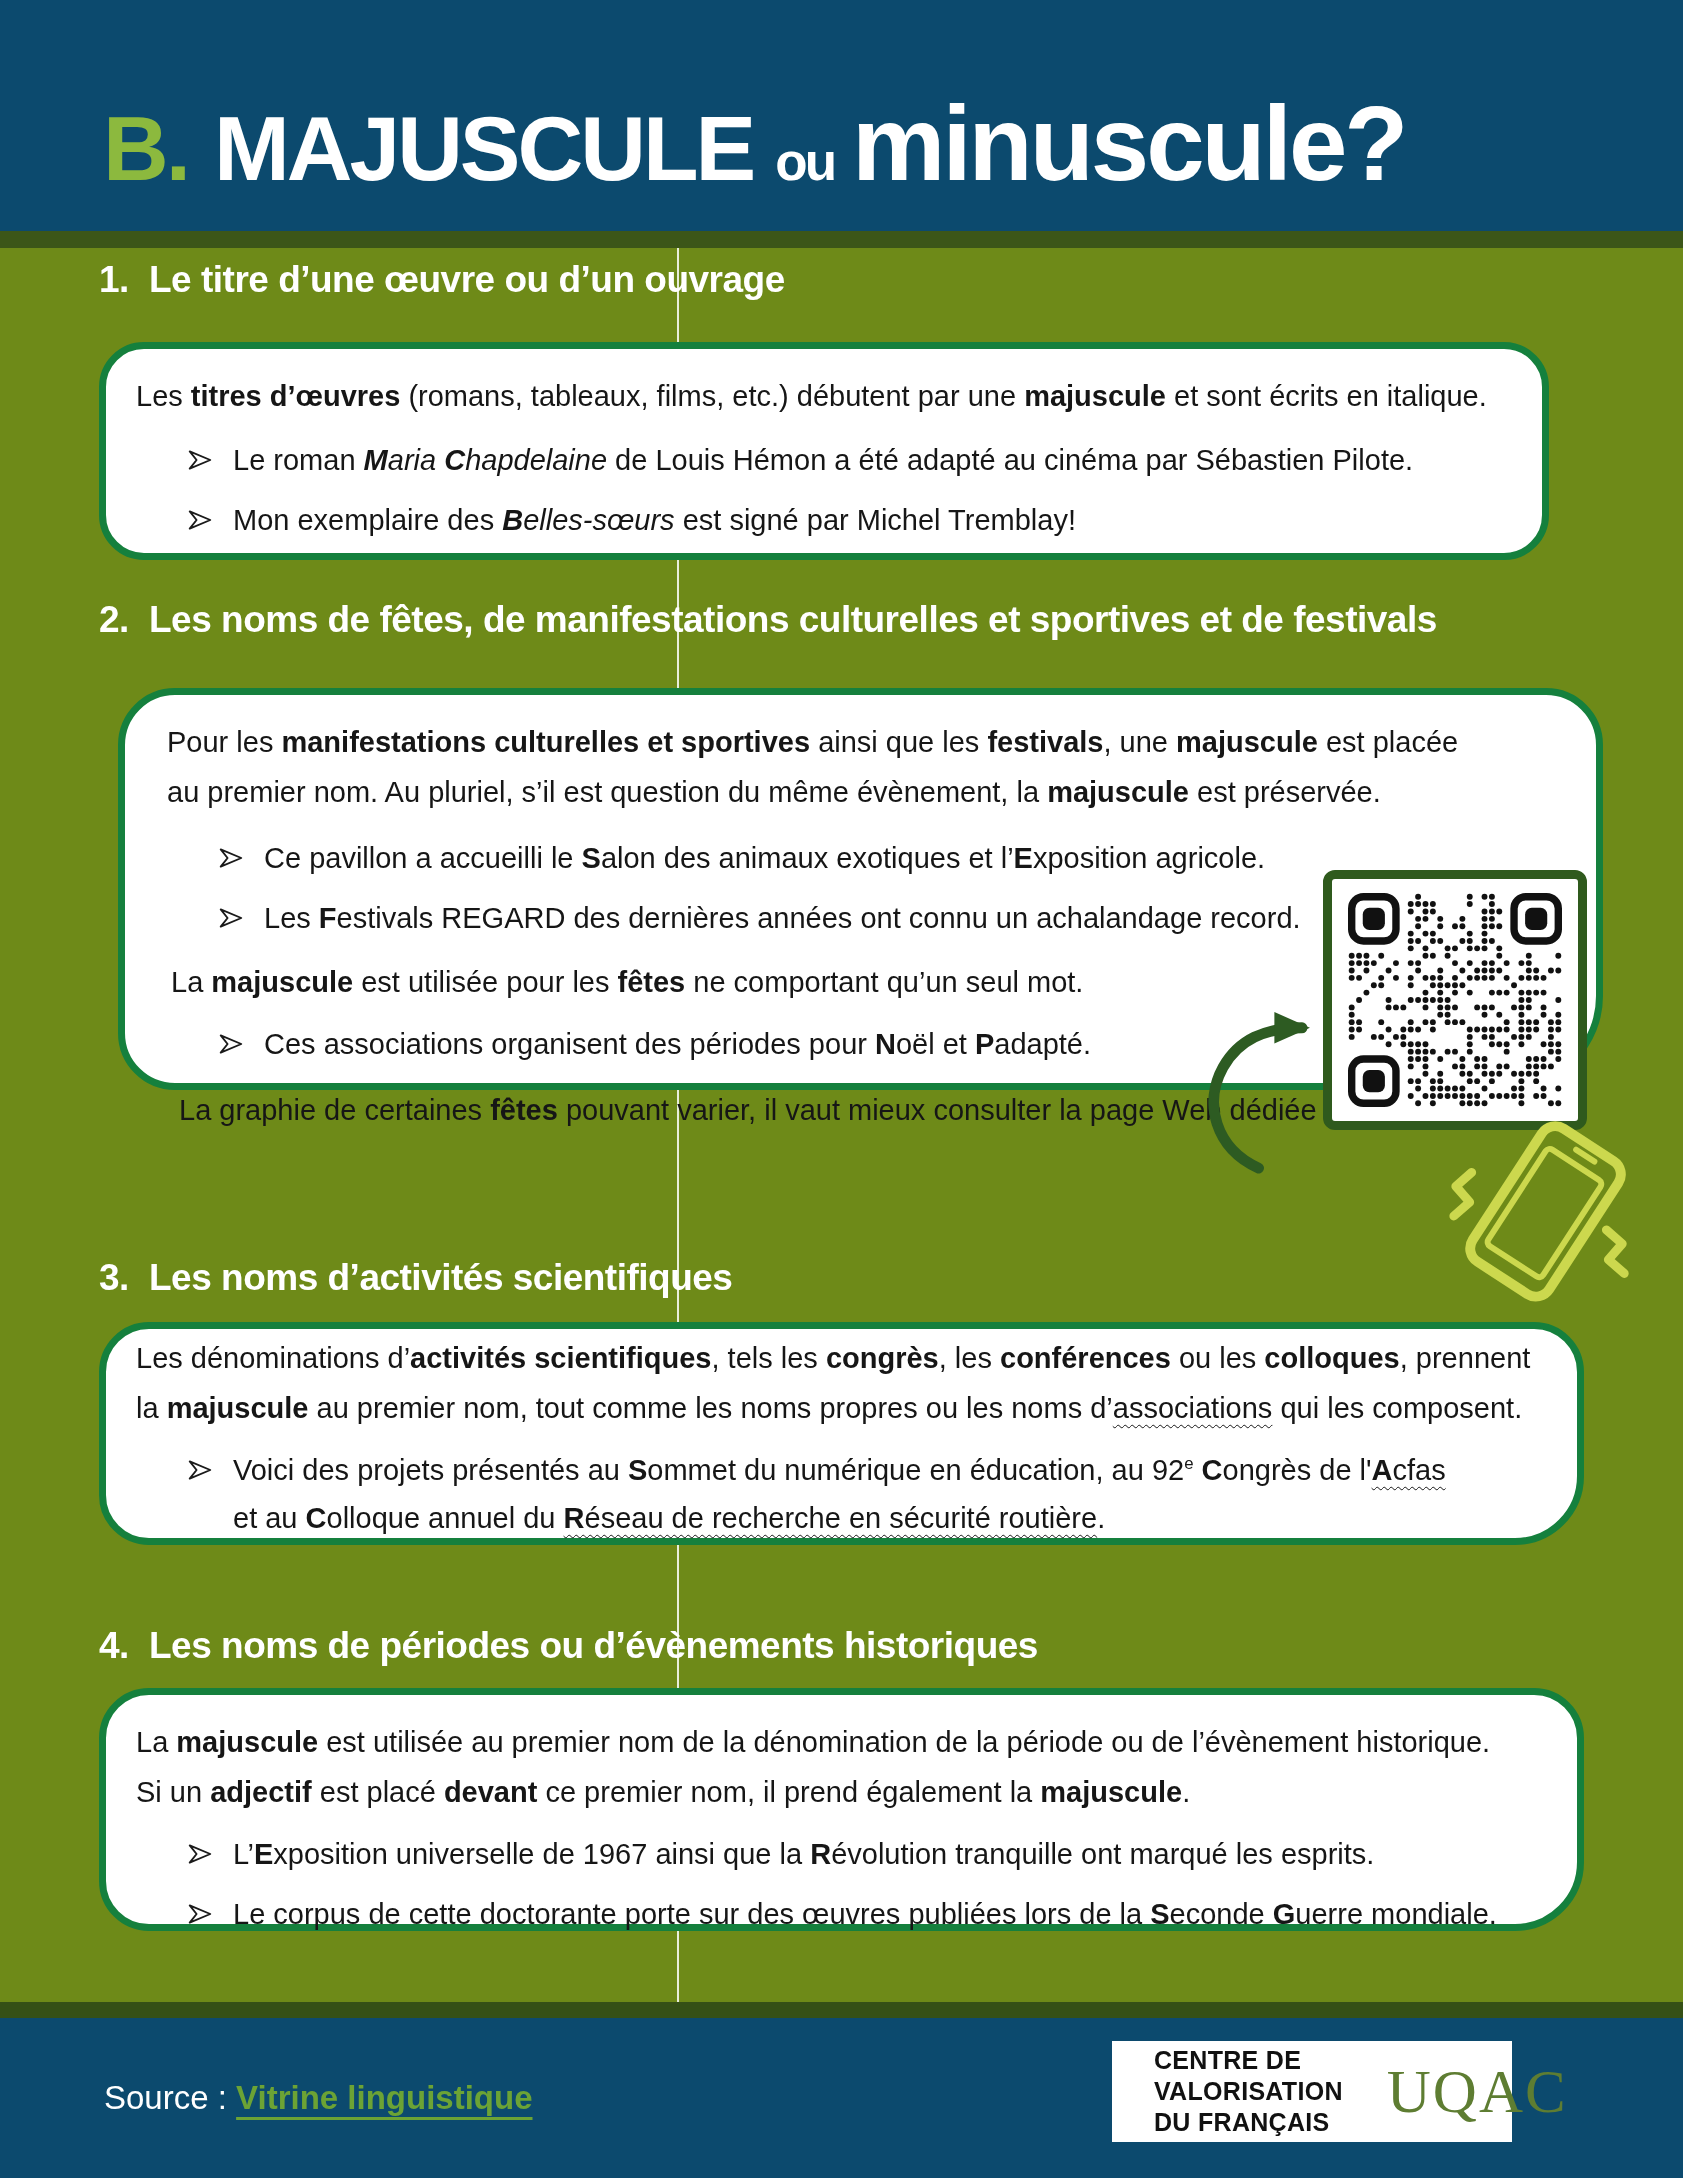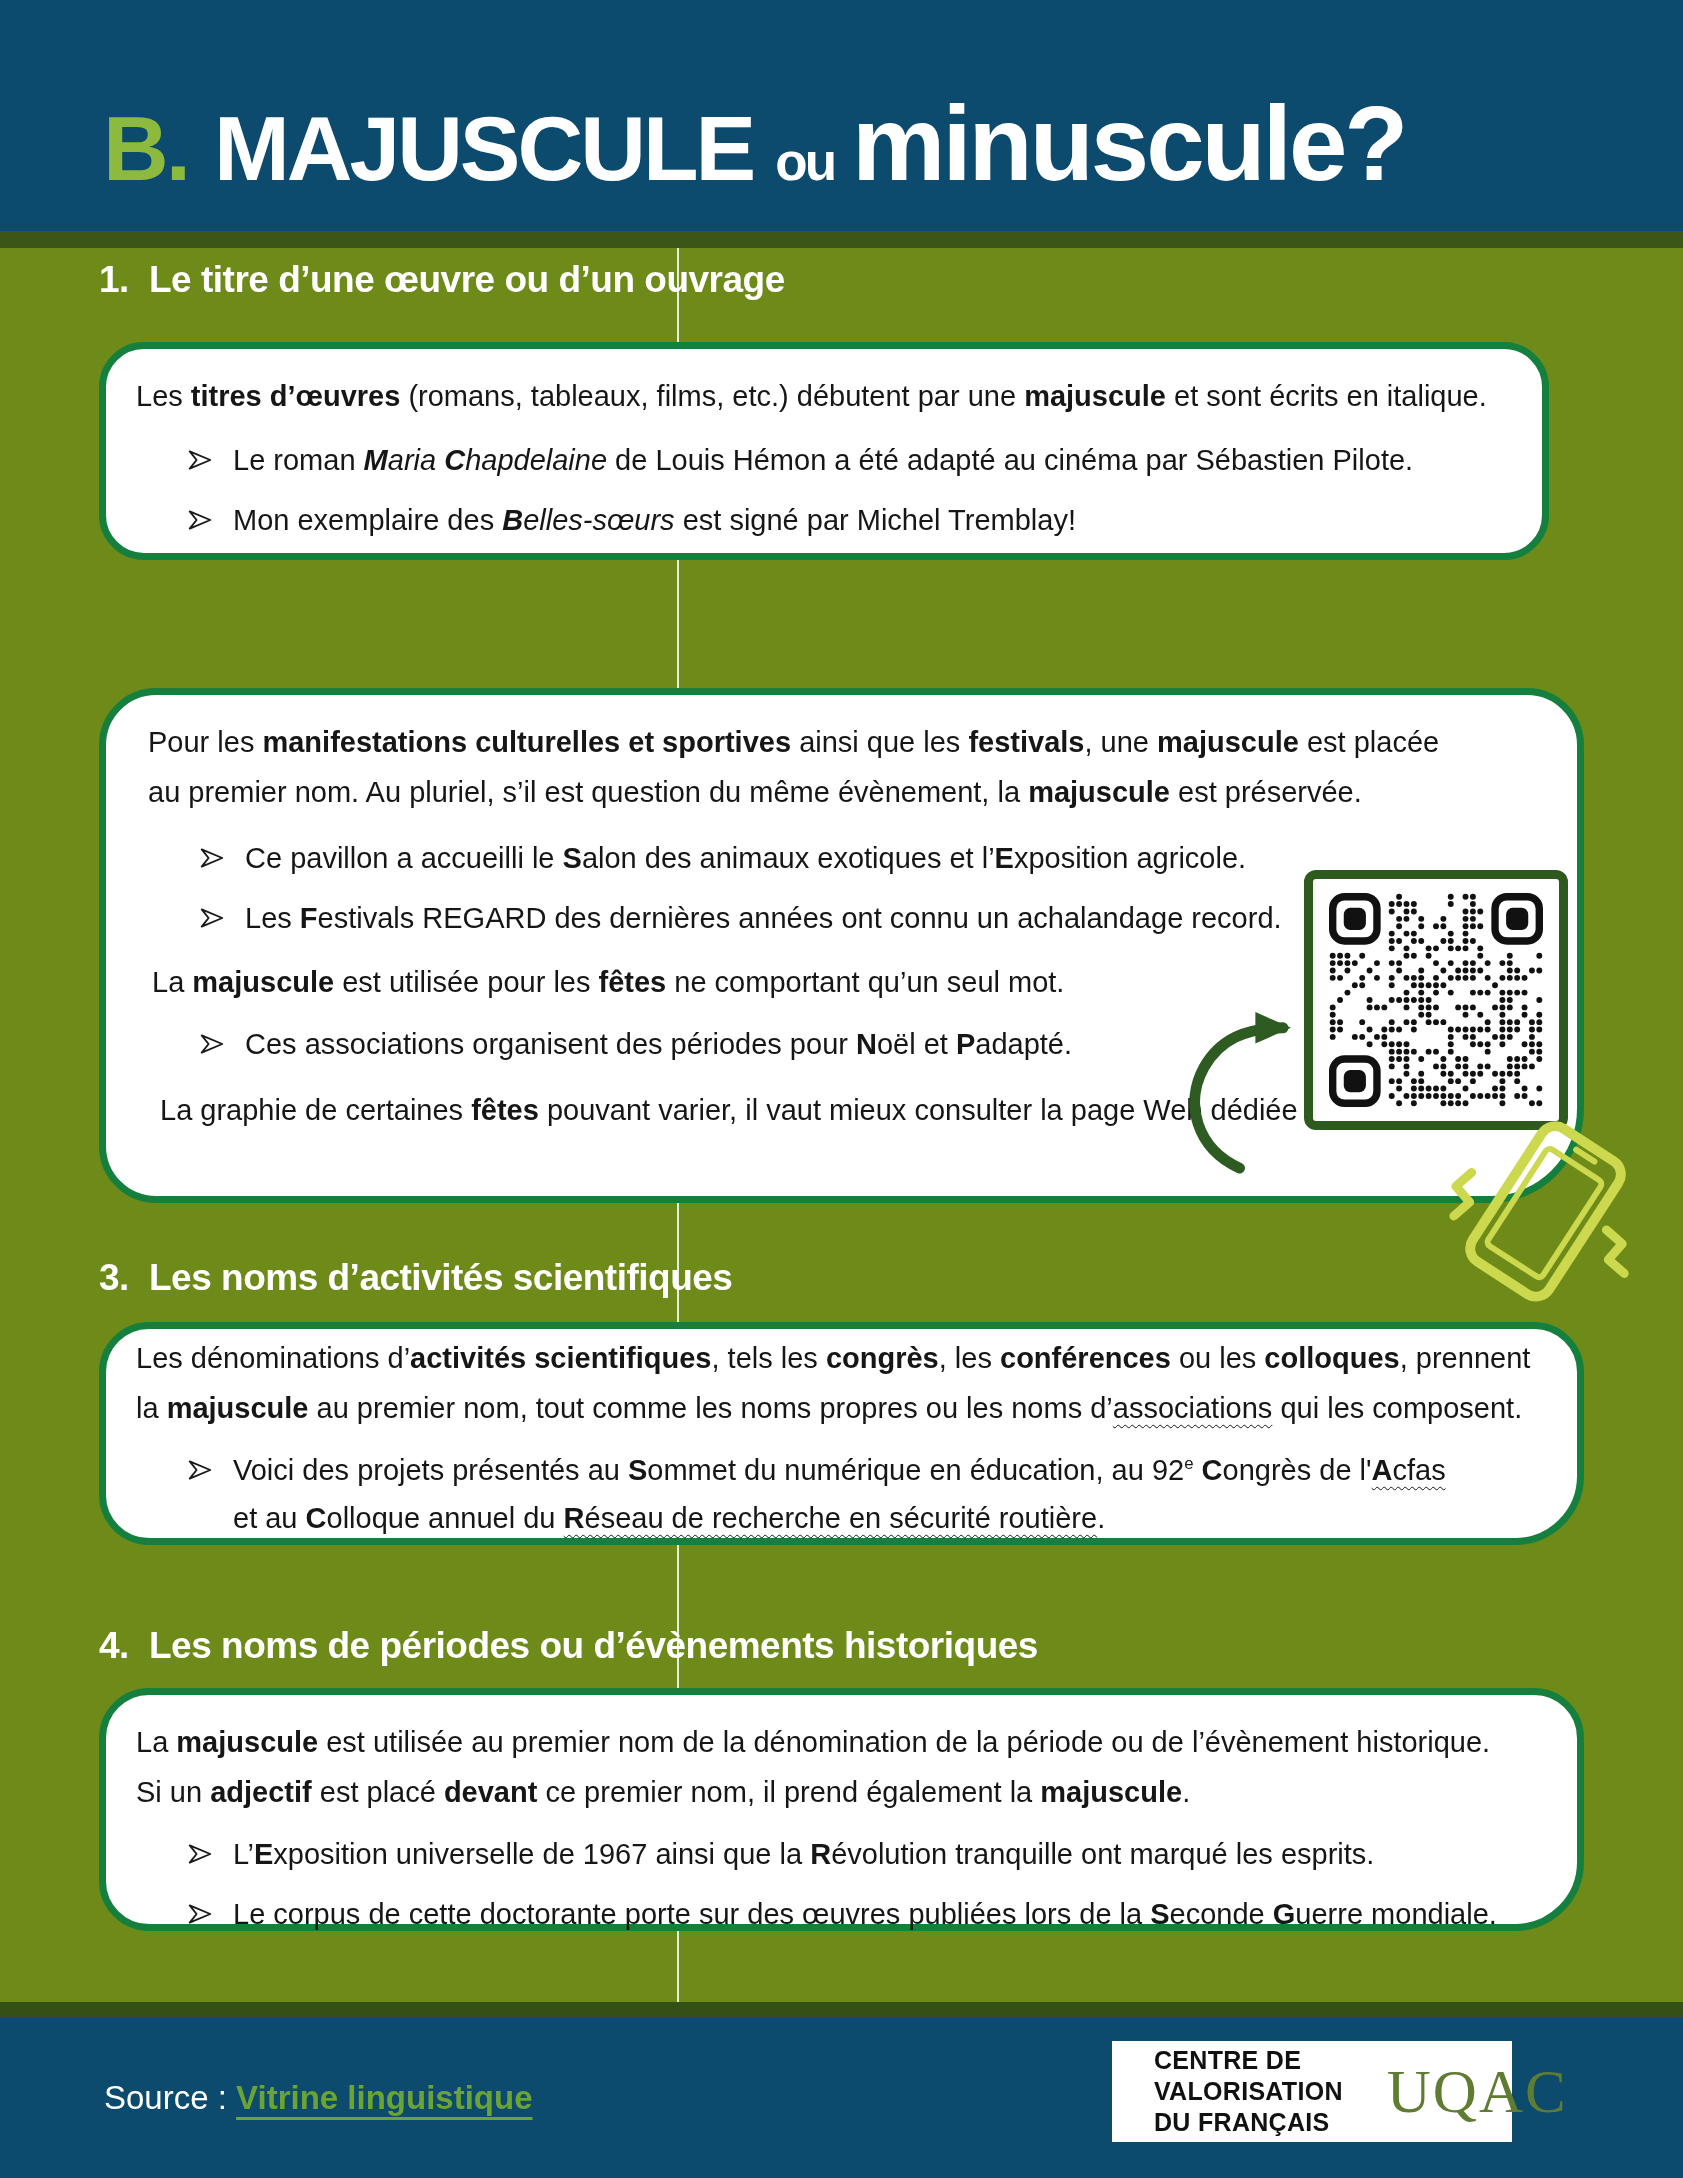--- a/index.html
+++ b/index.html
@@ -21,21 +21,21 @@
 
   
   .sec-head{position:absolute;left:99px;z-index:2;color:#fff;font-weight:bold;
             font-size:37px;letter-spacing:-0.5px;white-space:nowrap;}
   .sec-head .num{display:inline-block;min-width:50px;}
 
   
   .box{position:absolute;left:99px;background:#fff;border:7px solid #15803d;z-index:2;
        box-sizing:border-box;font-size:29px;line-height:1.35;}
   .box1{top:342px;width:1450px;height:218px;border-radius:45px;padding:24px 34px 0 30px;}
-  .box2{top:688px;width:1485px;height:515px;border-radius:57px 57px 94px 57px;padding:22px 34px 0 42px;}
+  .box2{top:688px;width:1485px;height:402px;border-radius:57px 57px 94px 57px;padding:22px 34px 0 42px;margin-left:19px;}
   .box3{top:1322px;width:1485px;height:223px;border-radius:50px 50px 69px 50px;padding:4px 30px 0 30px;}
   .box4{top:1688px;width:1485px;height:243px;border-radius:50px 50px 69px 50px;padding:22px 30px 0 30px;}
 
   .para{line-height:50px;}
   .box1 .para{line-height:46px;}
   .bullet{display:flex;gap:20px;align-items:flex-start;margin-top:22px;padding-left:51px;line-height:38px;}
   .box2 .bullet{margin-top:22px;}
   .bmark{flex:0 0 26px;width:26px;height:24px;margin-top:7px;}
   .btext{flex:1;}
   .note{margin-top:24px;line-height:42px;padding-left:4px;}
@@ -73,20 +73,23 @@
   <div class="bg-olive"></div>
   <div class="strip-bottom"></div>
   <div class="vline"></div>
 
   <div class="header-title">
     <span class="ht-prefix">B.</span><span class="ht-caps">MAJUSCULE</span><span class="ht-mid">ou</span><span class="ht-rest">minuscule?</span>
   </div>
 
   <div class="sec-head" style="top:259px">
     <span class="num">1.</span><span>Le titre d’une œuvre ou d’un ouvrage</span>
+  </div>
+  <div class="sec-head" style="top:599px">
+    <span class="num">2.</span><span>Les noms de fêtes, de manifestations culturelles et sportives et de festivals</span>
   </div>
   <div class="sec-head" style="top:1257px">
     <span class="num">3.</span><span>Les noms d’activités scientifiques</span>
   </div>
   <div class="sec-head" style="top:1625px">
     <span class="num">4.</span><span>Les noms de périodes ou d’évènements historiques</span>
   </div>
 
   <div class="box box1">
     <div class="para"><span>Les </span><span class="b">titres d’œuvres</span><span> (romans, tableaux, films, etc.) débutent par une </span><span class="b">majuscule</span><span> et sont écrits en italique.</span></div>

